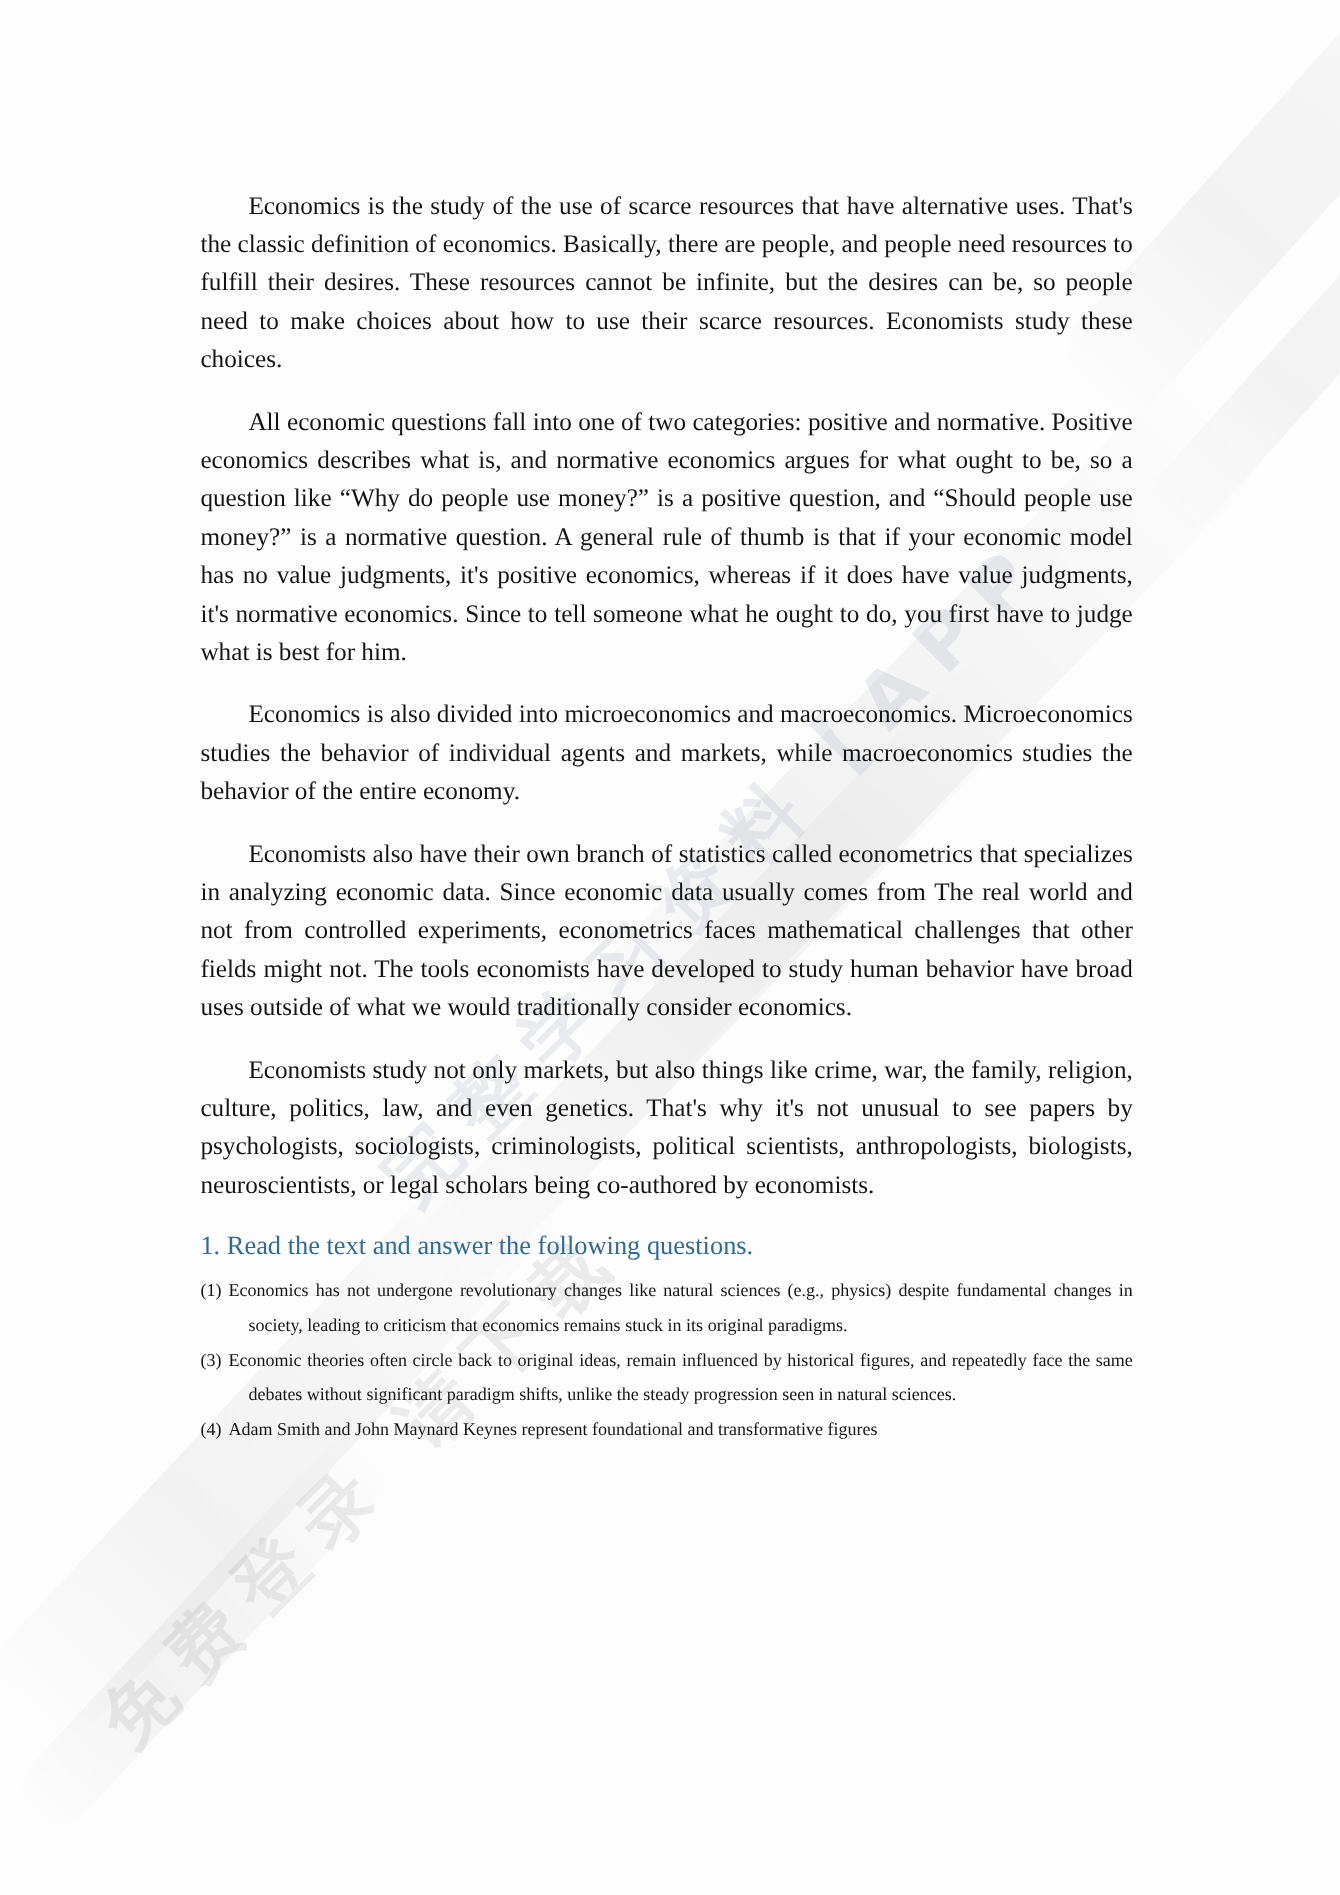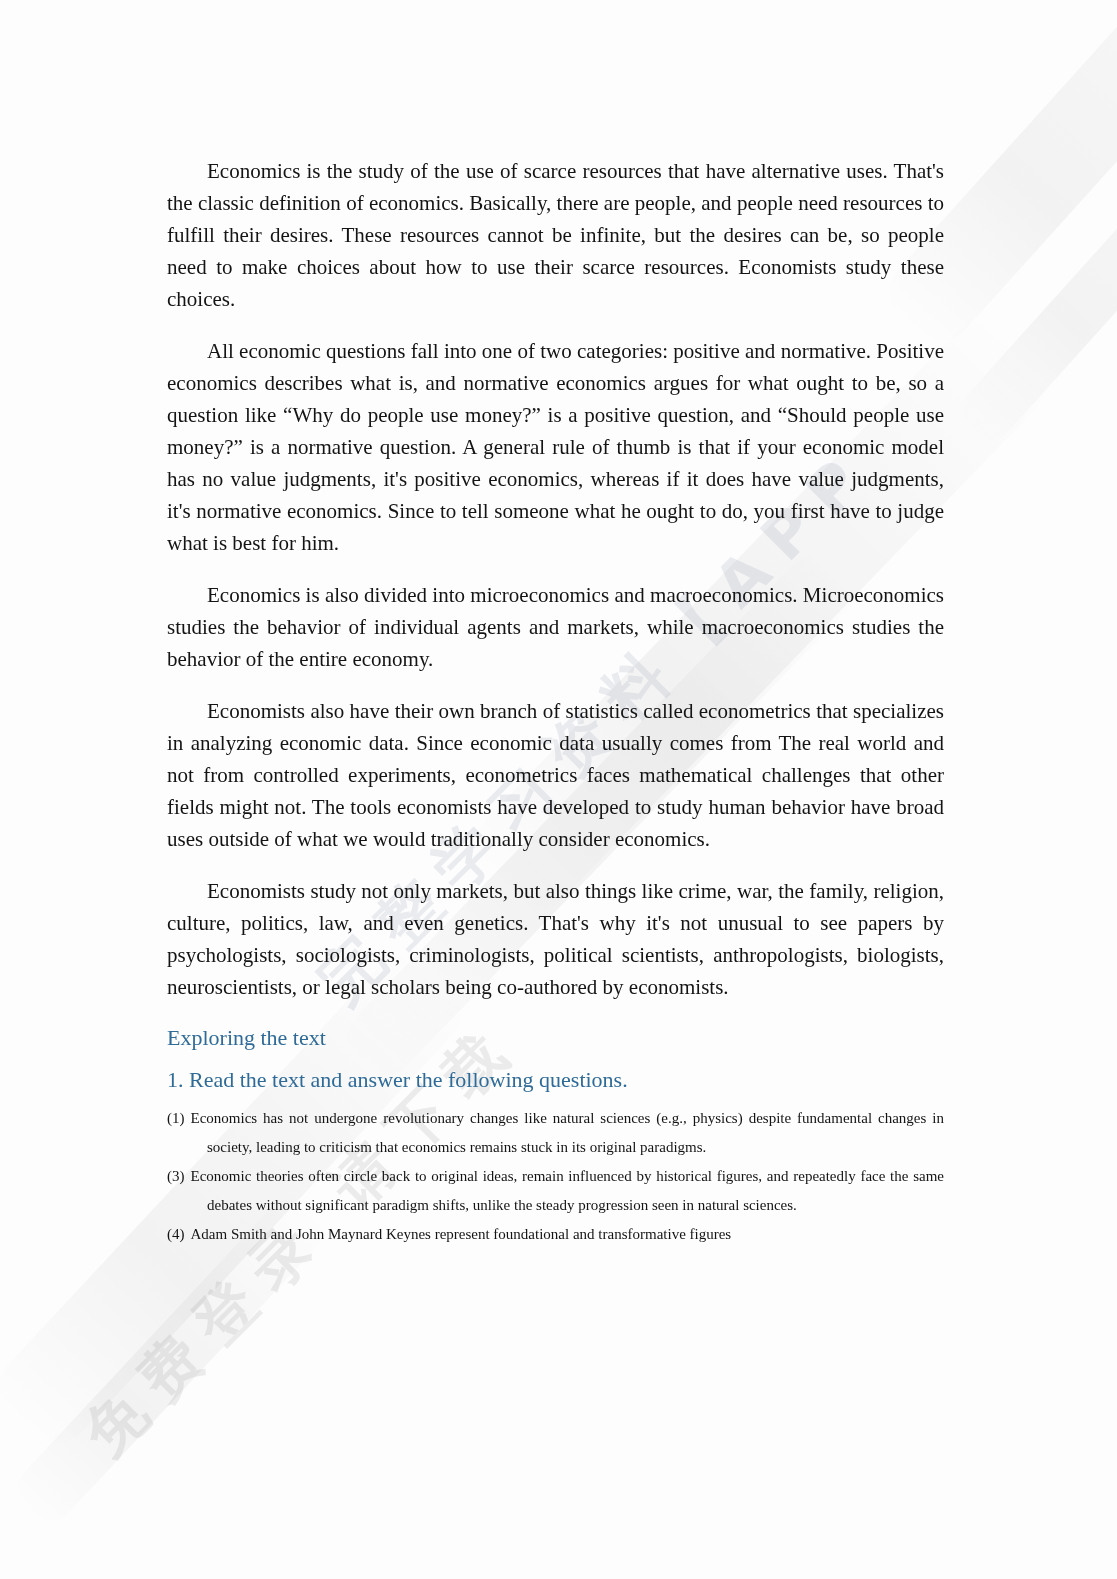--- a/index.html
+++ b/index.html
@@ -96,21 +96,20 @@
     <p class="para">Economics is the study of the use of scarce resources that have alternative uses. That's the classic definition of economics. Basically, there are people, and people need resources to fulfill their desires. These resources cannot be infinite, but the desires can be, so people need to make choices about how to use their scarce resources. Economists study these choices.</p>
 
     <p class="para">All economic questions fall into one of two categories: positive and normative. Positive economics describes what is, and normative economics argues for what ought to be, so a question like “Why do people use money?” is a positive question, and “Should people use money?” is a normative question. A general rule of thumb is that if your economic model has no value judgments, it's positive economics, whereas if it does have value judgments, it's normative economics. Since to tell someone what he ought to do, you first have to judge what is best for him.</p>
 
     <p class="para">Economics is also divided into microeconomics and macroeconomics. Microeconomics studies the behavior of individual agents and markets, while macroeconomics studies the behavior of the entire economy.</p>
 
     <p class="para">Economists also have their own branch of statistics called econometrics that specializes in analyzing economic data. Since economic data usually comes from The real world and not from controlled experiments, econometrics faces mathematical challenges that other fields might not. The tools economists have developed to study human behavior have broad uses outside of what we would traditionally consider economics.</p>
 
     <p class="para">Economists study not only markets, but also things like crime, war, the family, religion, culture, politics, law, and even genetics. That's why it's not unusual to see papers by psychologists, sociologists, criminologists, political scientists, anthropologists, biologists, neuroscientists, or legal scholars being co-authored by economists.</p>
 
-    <h2 class="section-heading">Exploring the text</h2>
 
     <div class="instruction">1. Read the text and answer the following questions.</div>
 
     <div class="question">
       <span class="q-label">(1)</span><span>Economics has not undergone revolutionary changes like natural sciences (e.g., physics) despite fundamental changes in society, leading to criticism that economics remains stuck in its original paradigms.</span>
     </div>
 
 
     <div class="question">
       <span class="q-label">(3)</span><span>Economic theories often circle back to original ideas, remain influenced by historical figures, and repeatedly face the same debates without significant paradigm shifts, unlike the steady progression seen in natural sciences.</span>

